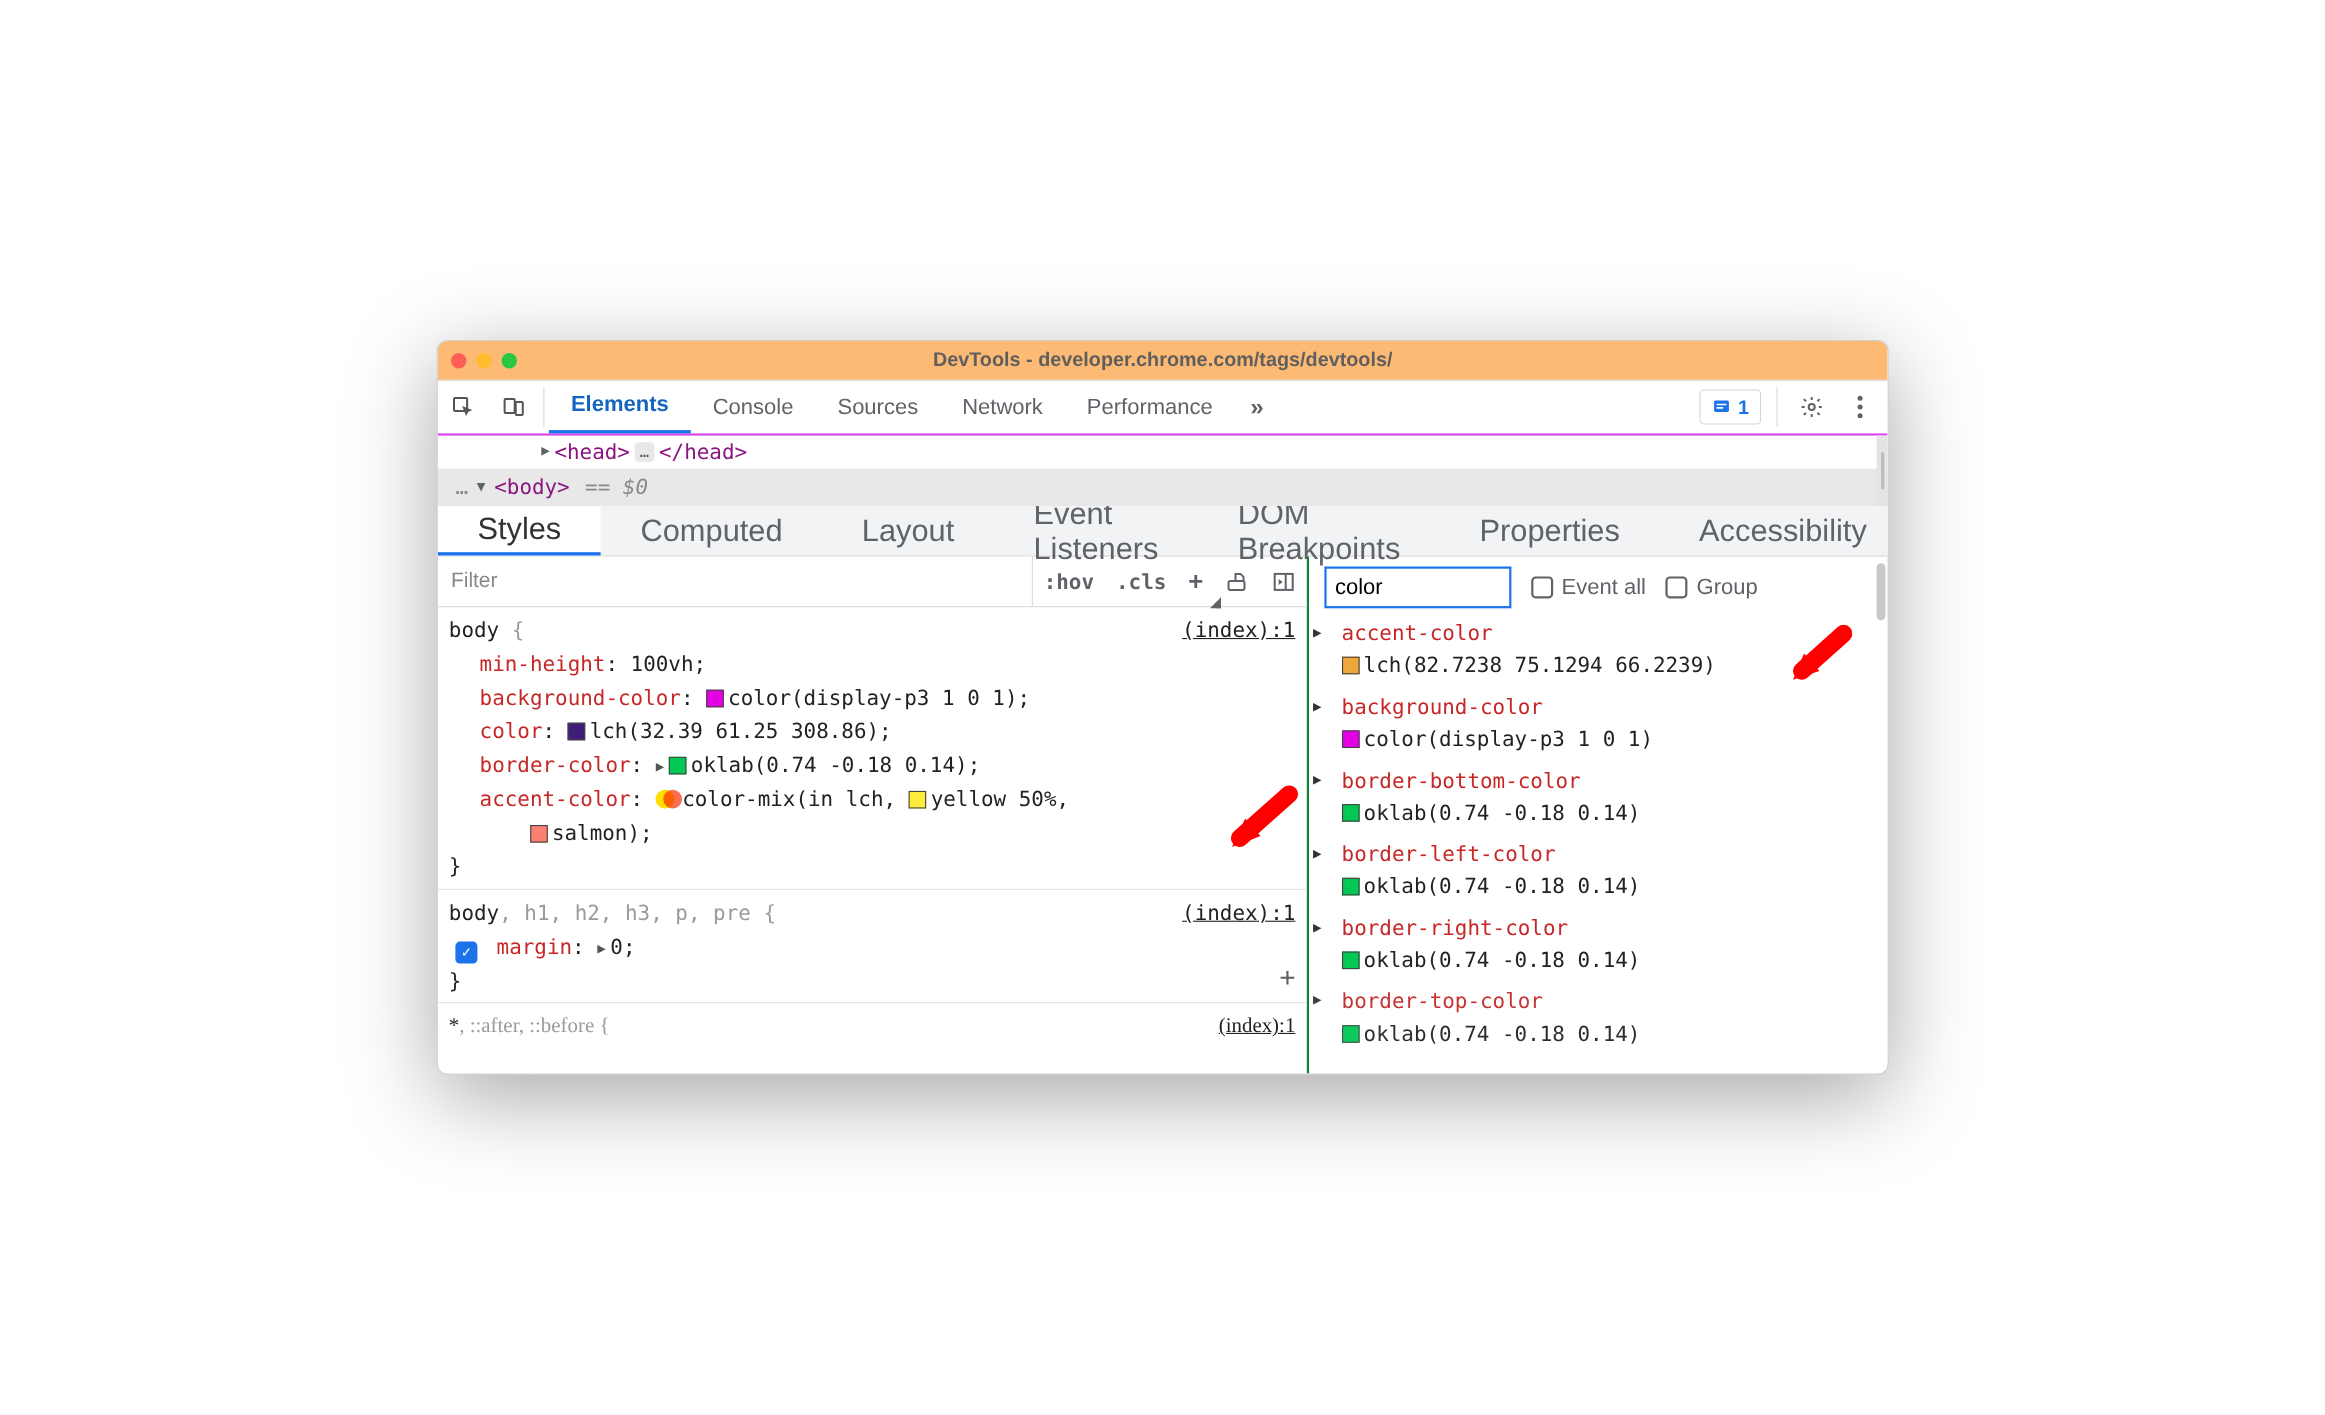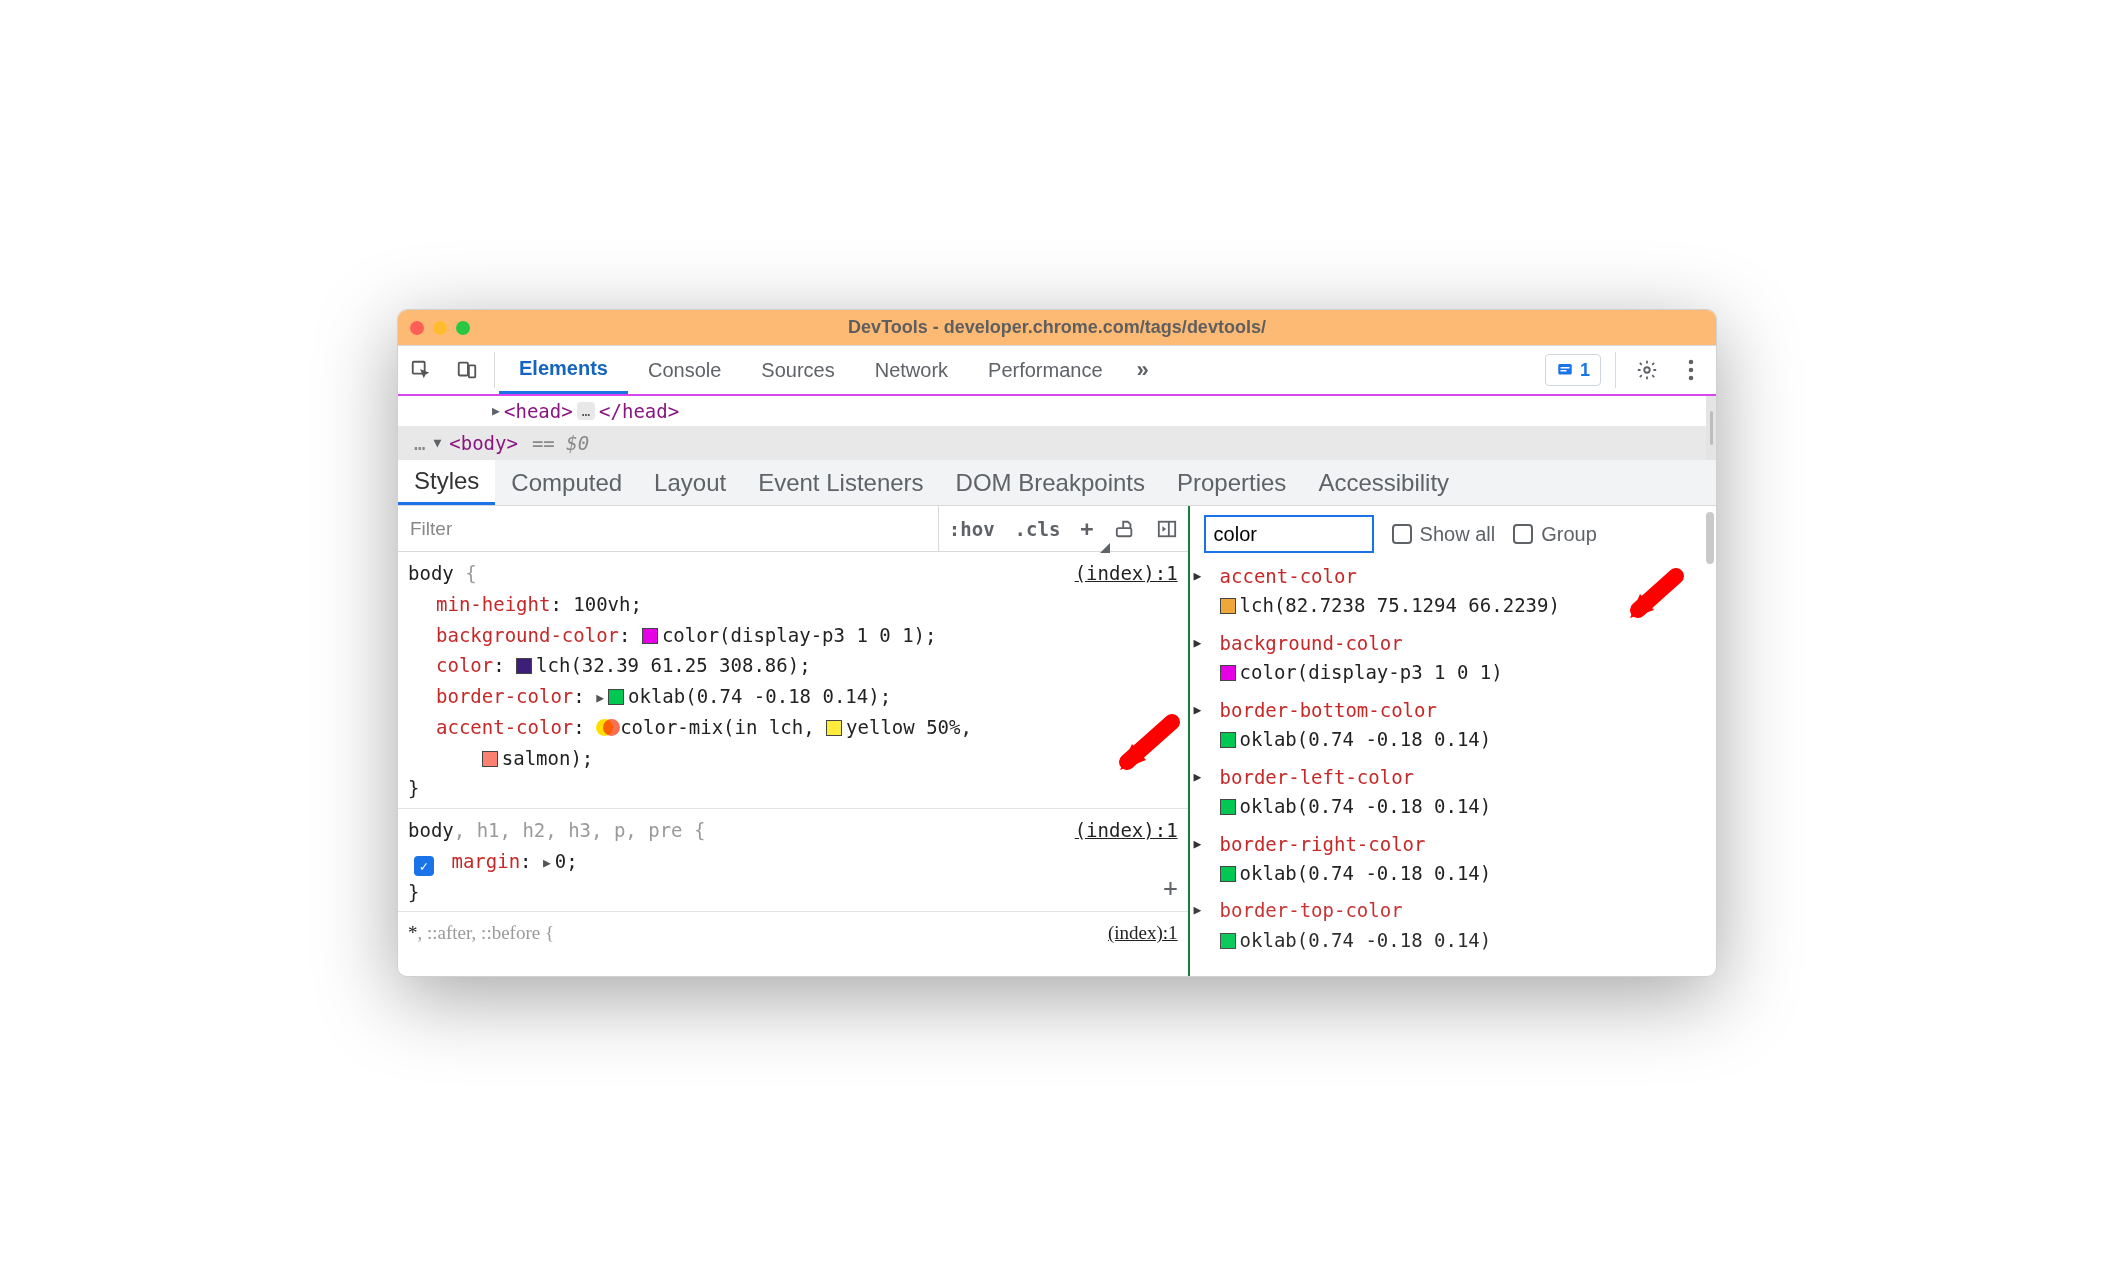--- a/index.html
+++ b/index.html
@@ -134,22 +134,22 @@
   .bc .bc-item:nth-child(2){ color:#8a1580;}
 
   
   .subtabs {
     display:flex;
     border-bottom:1px solid #d9d9d9;
     height: 46px;
     background:#f1f3f4;
   }
   .subtab {
-    display:flex; align-items:center; padding:0 16px;
-    color:#5f6368; font-size:24px;
+    display:flex; align-items:center; padding:0 36px;
+    color:#5f6368; font-size:28px;
   }
   .subtab.active {
     background:#fff; color:#333; border-bottom:3px solid #1a73e8;
   }
 
   
   .columns {
     display:flex;
     height: 470px;
   }
@@ -416,21 +416,21 @@
               </svg>
           </div>
         </div>
       </div>
 
       <div class="right-col">
         <div class="rfilterbar">
           <input class="rfilter-input" value="color" style="">
           <label class="rcheck">
               <span class="box"></span>
-              <span>Show all</span>
+              <span>Event all</span>
             </label>
           <label class="rcheck">
               <span class="box"></span>
               <span>Group</span>
             </label>
         </div>
 
         <div class="computed-list">
           <div class="computed-item">
             <span class="tri">▶</span>

